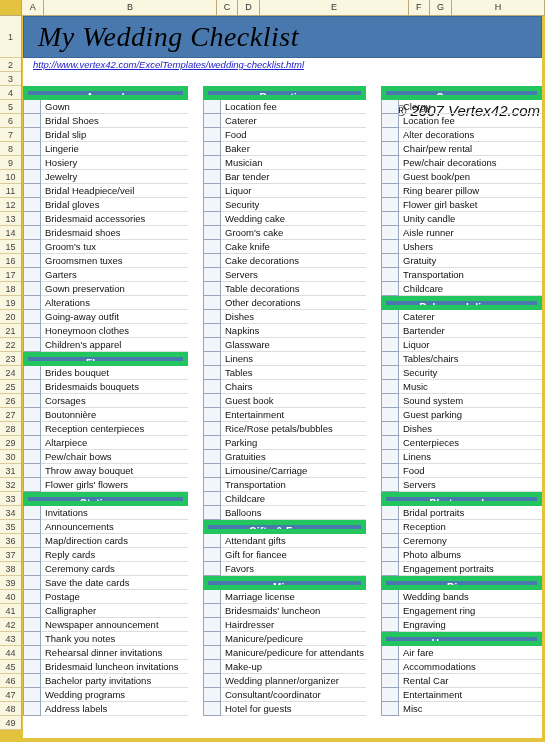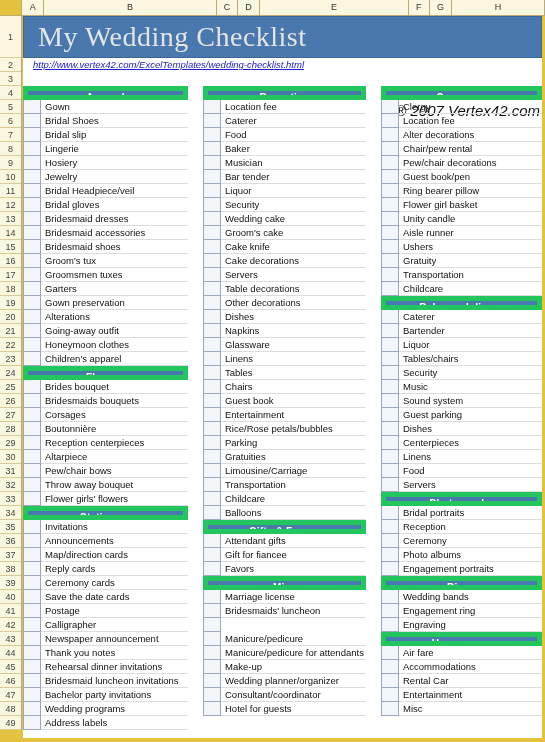--- a/index.html
+++ b/index.html
@@ -63,22 +63,23 @@
   .bandrow{position:absolute; left:0; width:519px;}
   #banner{
     top:0; height:42px;
     background:#4878AE;
     border:1px solid #3b6797;
     box-sizing:border-box;
   }
   #banner .title{
     position:absolute; left:14px; top:4px;
     font-family:"Liberation Serif", serif;
+    font-style:italic;
     font-size:28px;
-    color:#e5e5e5;
+    color:#000000;
     letter-spacing:.5px;
     white-space:nowrap;
   }
 
   
   #urlrow{ top:42px; height:14px;font-style:italic;}
   #urlrow .url{
     position:absolute; left:10px; top:1px;
     font-size:9.5px; color:#2020cc;
     text-decoration:underline;
@@ -262,24 +263,20 @@
           <div class="row">
             <div class="chk"></div>
             <div class="lbl">Bridal Headpiece/veil</div>
           </div>
           <div class="row">
             <div class="chk"></div>
             <div class="lbl">Bridal gloves</div>
           </div>
           <div class="row">
             <div class="chk"></div>
-            <div class="lbl">Bridesmaid dresses</div>
-          </div>
-          <div class="row">
-            <div class="chk"></div>
             <div class="lbl">Bridesmaid accessories</div>
           </div>
           <div class="row">
             <div class="chk"></div>
             <div class="lbl">Bridesmaid shoes</div>
           </div>
           <div class="row">
             <div class="chk"></div>
             <div class="lbl">Groom's tux</div>
           </div>
@@ -559,20 +556,21 @@
           <div class="row">
             <div class="chk"></div>
             <div class="lbl">Marriage license</div>
           </div>
           <div class="row">
             <div class="chk"></div>
             <div class="lbl">Bridesmaids' luncheon</div>
           </div>
           <div class="row">
             <div class="chk"></div>
+            <div class="lbl">Hairdresser</div>
           </div>
           <div class="row">
             <div class="chk"></div>
             <div class="lbl">Manicure/pedicure</div>
           </div>
           <div class="row">
             <div class="chk"></div>
             <div class="lbl">Manicure/pedicure for attendants</div>
           </div>
           <div class="row">

